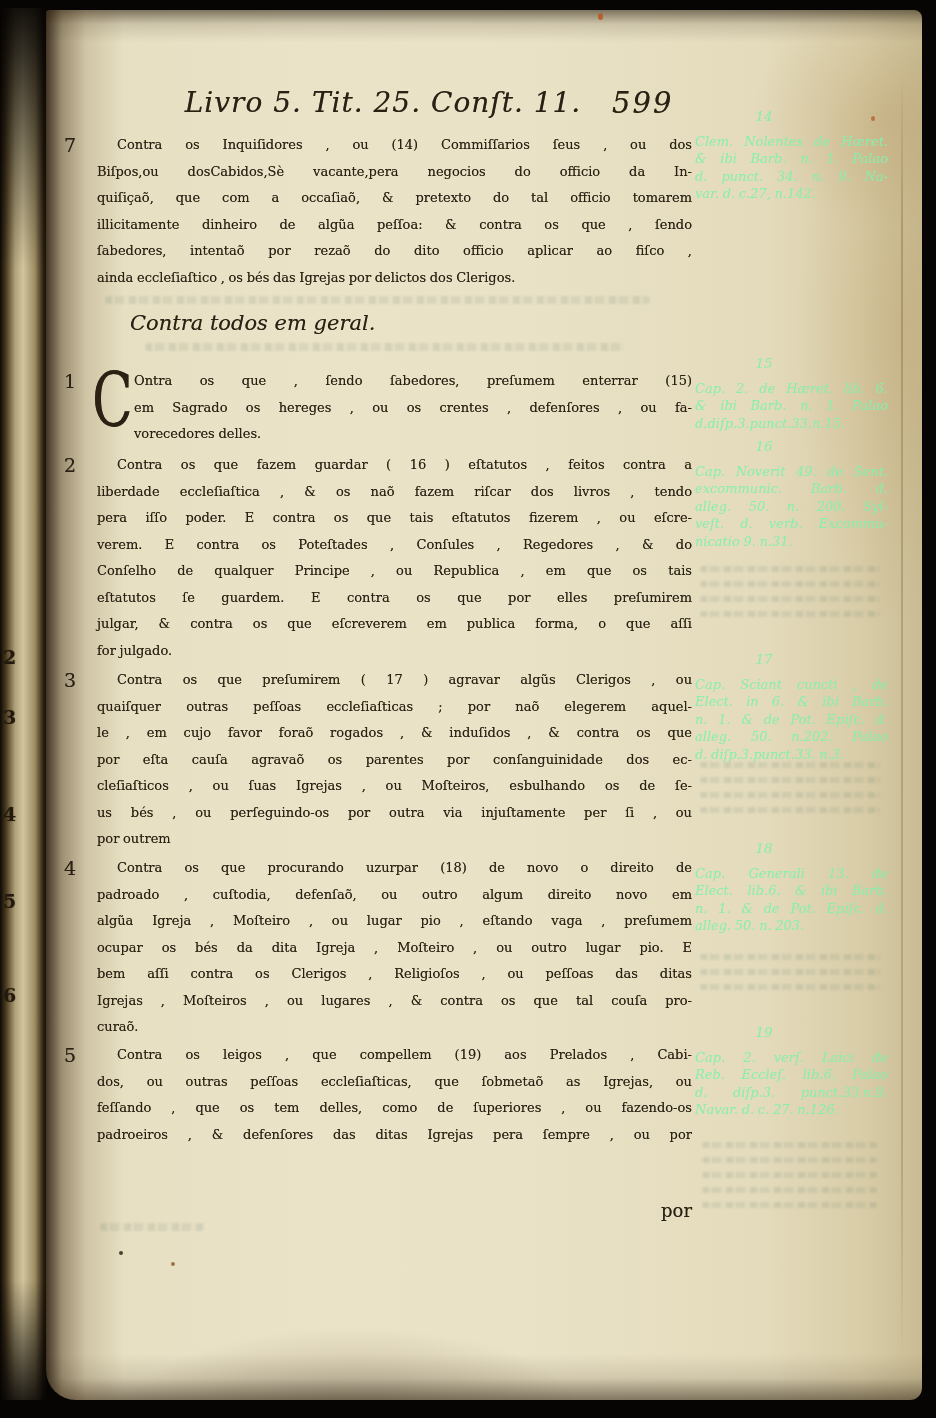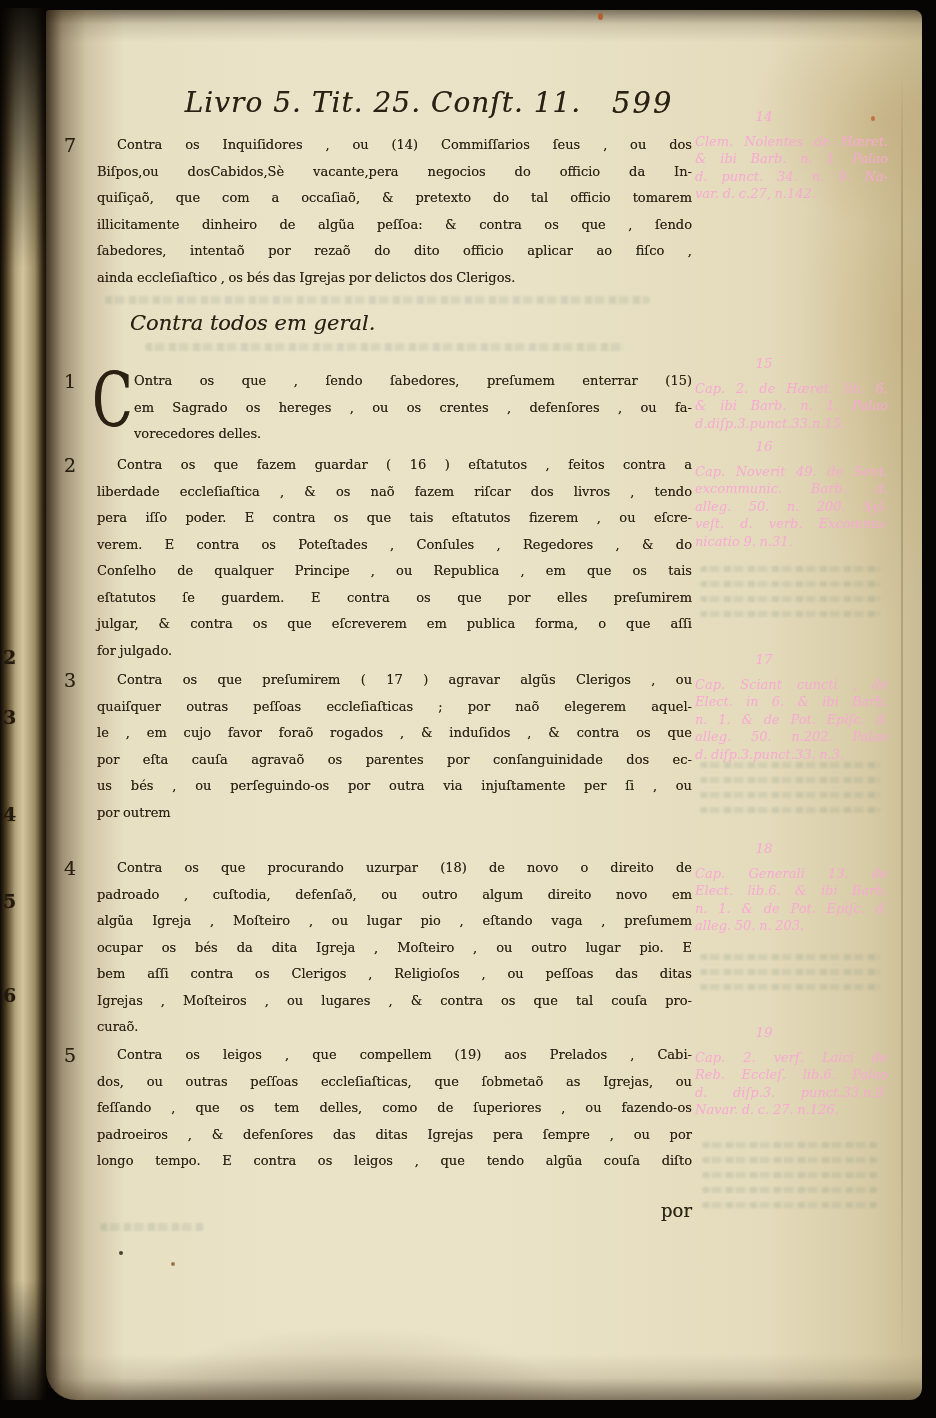--- a/index.html
+++ b/index.html
@@ -48,21 +48,21 @@
   .par-body { margin-left:33px; font-size:13px; line-height:26.5px; word-spacing:-0.5px; }
   .par-body .tline { text-align:justify; text-align-last:justify; }
   .par-body .tline:last-child { text-align-last:left; }
   .par-body.cont .tline:last-child { text-align-last:justify; }
   .par-body.indent .tline:first-child { text-indent:20px; }
   .dropcap-par .drop-cap { position:absolute; left:28px; top:4px; font-size:74px; line-height:56px;
     transform:scaleX(0.72); transform-origin:left top; }
   .dropcap-par .par-body .tline { padding-left:37px; }
   .catchword { position:absolute; left:97px; top:1200px; width:595px; text-align:right; font-size:18px; }
   
-  .margin-note { position:absolute; left:695px; width:193px; font-style:italic; color:#f9a8d4; }
+  .margin-note { position:absolute; left:695px; width:193px; font-style:italic; color:#86efac; }
   .note-num { width:138px; text-align:center; font-size:13.5px; height:17px; }
   .note-body { font-size:13px; line-height:17.4px; word-spacing:-0.5px;margin-top:8px; }
   .note-body .tline { text-align:justify; text-align-last:justify; }
   .note-body .tline:last-child { text-align-last:left; }
   
   .ghost { position:absolute; filter:blur(1.1px); opacity:0.55; }
   .ghost .gl { height:8px; margin-bottom:10px; border-radius:4px;
     background:repeating-linear-gradient(90deg, rgba(92,122,110,0.30) 0 7px, rgba(92,122,110,0.06) 7px 10px,
       rgba(92,122,110,0.24) 10px 19px, rgba(92,122,110,0.05) 19px 24px); }
   .ghost.small .gl { height:6px; margin-bottom:9px; }
@@ -126,20 +126,21 @@
       </div>
   </section>
 
   <section class="paragraph" style="top:667px">
     <div class="par-num ink">3</div>
     <div class="par-body indent ink">
         <div class="tline">Contra os que preſumirem ( 17 ) agravar algũs Clerigos , ou</div>
         <div class="tline">quaiſquer outras peſſoas eccleſiaſticas ; por naõ elegerem aquel-</div>
         <div class="tline">le , em cujo favor foraõ rogados , &amp; induſidos , &amp; contra os que</div>
         <div class="tline">por eſta cauſa agravaõ os parentes por conſanguinidade dos ec-</div>
+        <div class="tline">cleſiaſticos , ou ſuas Igrejas , ou Moſteiros, esbulhando os de ſe-</div>
         <div class="tline">us bés , ou perſeguindo-os por outra via injuſtamente per ſi , ou</div>
         <div class="tline">por outrem</div>
       </div>
   </section>
 
   <section class="paragraph" style="top:855px">
     <div class="par-num ink">4</div>
     <div class="par-body indent ink">
         <div class="tline">Contra os que procurando uzurpar (18) de novo o direito de</div>
         <div class="tline">padroado , cuſtodia, defenſaõ, ou outro algum direito novo em</div>
@@ -151,21 +152,20 @@
       </div>
   </section>
 
   <section class="paragraph" style="top:1042px">
     <div class="par-num ink">5</div>
     <div class="par-body indent cont ink">
         <div class="tline">Contra os leigos , que compellem (19) aos Prelados , Cabi-</div>
         <div class="tline">dos, ou outras peſſoas eccleſiaſticas, que ſobmetaõ as Igrejas, ou</div>
         <div class="tline">feſſando , que os tem delles, como de ſuperiores , ou fazendo-os</div>
         <div class="tline">padroeiros , &amp; defenſores das ditas Igrejas pera ſempre , ou por</div>
-        <div class="tline">longo tempo. E contra os leigos , que tendo algũa couſa diſto</div>
       </div>
   </section>
 
   <div class="catchword ink">por</div>
 
   <aside class="margin-note" style="top:108px">
     <div class="note-num">14</div>
     <div class="note-body">
         <div class="tline">Clem. Nolentes de Hæret.</div>
         <div class="tline">&amp; ibi Barb. n. 1. Palao</div>

